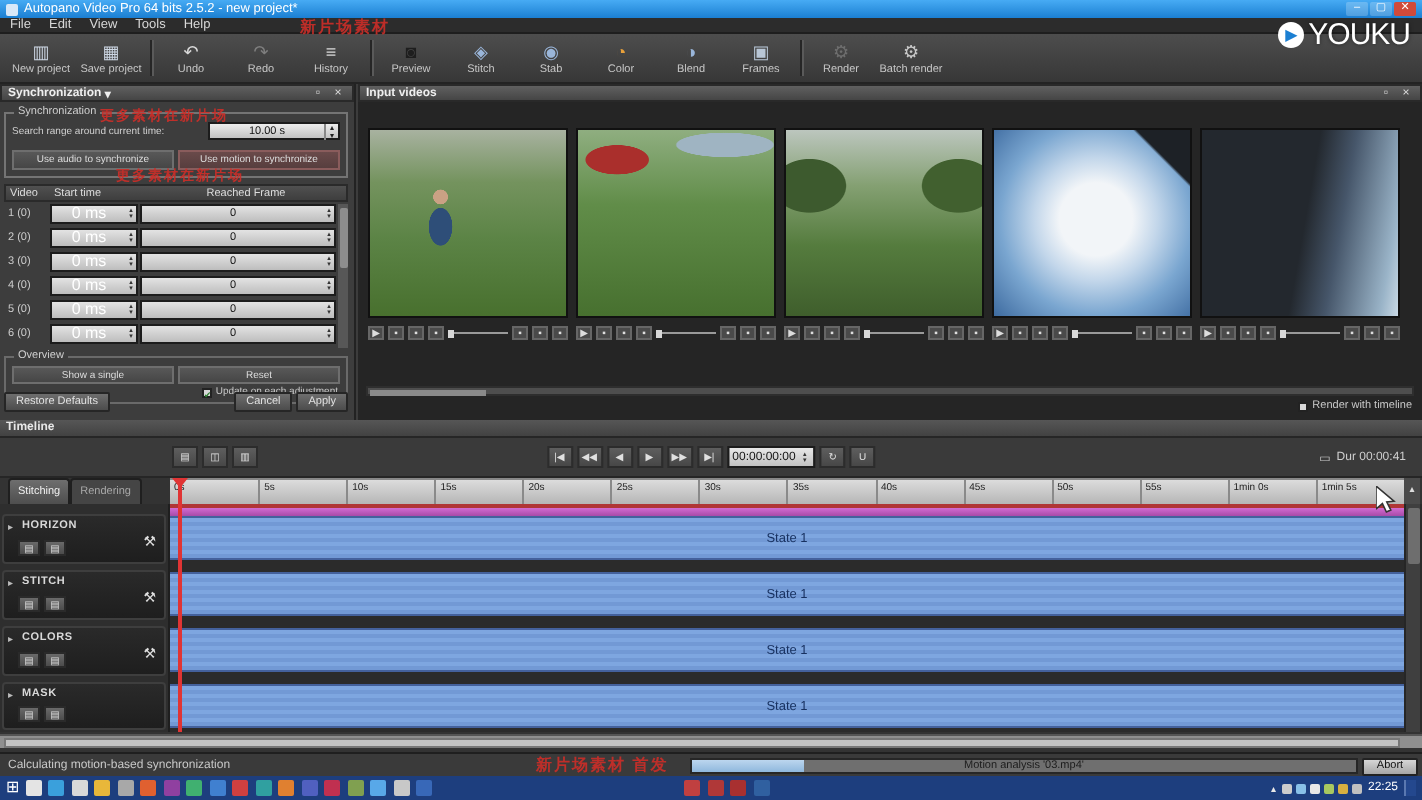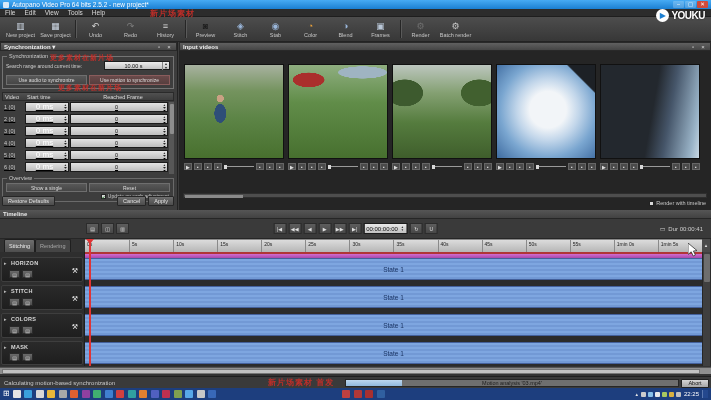--- a/index.html
+++ b/index.html
@@ -25,21 +25,21 @@
   
   .toolbar{position:absolute;left:0;top:17px;width:711px;height:25px;background:linear-gradient(#4d4d4d,#373737);border-bottom:1px solid #232323;display:flex;align-items:center;padding:0 3px;}
   .tb-btn{width:35px;display:flex;flex-direction:column;align-items:center;color:#c6c6c6;}
   .tb-btn .ic{font-size:9px;line-height:11px;}
   .tb-btn .lbl{font-size:5.5px;line-height:6px;white-space:nowrap;}
   .tb-sep{width:1px;height:18px;background:#262626;margin:0 2px;box-shadow:1px 0 0 #5a5a5a;}
 
   
   .youku{position:absolute;right:6px;top:9px;z-index:60;display:flex;align-items:center;gap:2px;}
   .youku .mark{width:13px;height:13px;border-radius:50%;background:#fff;color:#1b7fd2;font-size:8px;line-height:13px;text-align:center;}
-  .youku .word{color:#fff;font-size:10px;font-weight:bold;letter-spacing:-.5px;text-shadow:0 0 2px rgba(0,0,0,.5);}
+  .youku .word{color:#fff;font-size:15px;font-weight:normal;letter-spacing:-.5px;text-shadow:0 0 2px rgba(0,0,0,.5);}
 
   
   .panel-header{position:absolute;left:0;top:0;right:0;height:9px;background:linear-gradient(#606060,#454545);border:1px solid #292929;display:flex;align-items:center;padding:0 3px;font-size:6px;font-weight:bold;color:#efefef;}
   .ph-icons{margin-left:auto;display:flex;gap:2px;font-weight:normal;color:#ddd;font-size:6px;}
   .ph-ic{width:8px;text-align:center;line-height:8px;}
 
   .left-panel{position:absolute;left:0;top:42px;width:178px;height:168px;background:#3d3d3d;border-right:1px solid #222;}
   .sync-group{position:absolute;left:2px;right:3px;top:14px;height:33px;border:1px solid #747474;}
   .group-title{position:absolute;top:-4px;left:4px;background:#3d3d3d;padding:0 2px;font-size:5.5px;color:#cfcfcf;}
   .search-row{position:absolute;left:3px;right:3px;top:4px;height:9px;display:flex;align-items:center;}
@@ -49,21 +49,21 @@
   .dropdown .darr{width:7px;border-left:1px solid #888;text-align:center;font-size:4px;color:#222;line-height:4px;display:flex;flex-direction:column;}
   .sync-btn-row{position:absolute;left:3px;right:3px;bottom:3px;display:flex;gap:2px;}
   .sync-btn{flex:1;height:10px;background:linear-gradient(#585858,#464646);border:1px solid #6e6e6e;color:#ddd;font-size:5px;display:flex;align-items:center;justify-content:center;white-space:nowrap;}
   .sync-btn.motion{background:linear-gradient(#6a4a4a,#573e3e);border-color:#8a5c5c;}
 
   .vtable{position:absolute;left:2px;right:3px;top:50px;height:82px;}
   .vhead{display:flex;height:9px;background:linear-gradient(#505050,#3e3e3e);border:1px solid #2a2a2a;color:#ddd;font-size:5.5px;align-items:center;}
   .vhead .h1{width:24px;padding-left:2px;}
   .vhead .h2{width:46px;}
   .vhead .h3{flex:1;text-align:center;}
-  .vrow{display:flex;height:12px;align-items:center;gap:1px;padding-right:6px;text-decoration:underline;}
+  .vrow{display:flex;height:12px;align-items:center;gap:1px;padding-right:6px;}
   .vid{width:22px;color:#ccc;font-size:5.5px;padding-left:2px;}
   .spin{display:flex;align-items:center;background:linear-gradient(#e3e3e3,#bdbdbd);border:1px solid #1c1c1c;color:#111;font-size:5.5px;height:10px;}
   .spin.start{width:44px;}
   .spin.frame{flex:1;}
   .spin .val{flex:1;text-align:center;}
   .arrows{width:5px;display:flex;flex-direction:column;font-size:3.5px;line-height:2.6px;color:#333;text-align:center;}
   .vscroll{position:absolute;right:0;top:10px;bottom:0;width:5px;background:#575757;}
   .vscroll .vthumb{position:absolute;left:.5px;top:2px;width:4px;height:30px;background:#8d8d8d;border-radius:1px;}
 
   .overview-group{position:absolute;left:2px;right:3px;top:136px;height:24px;border:1px solid #6a6a6a;}

